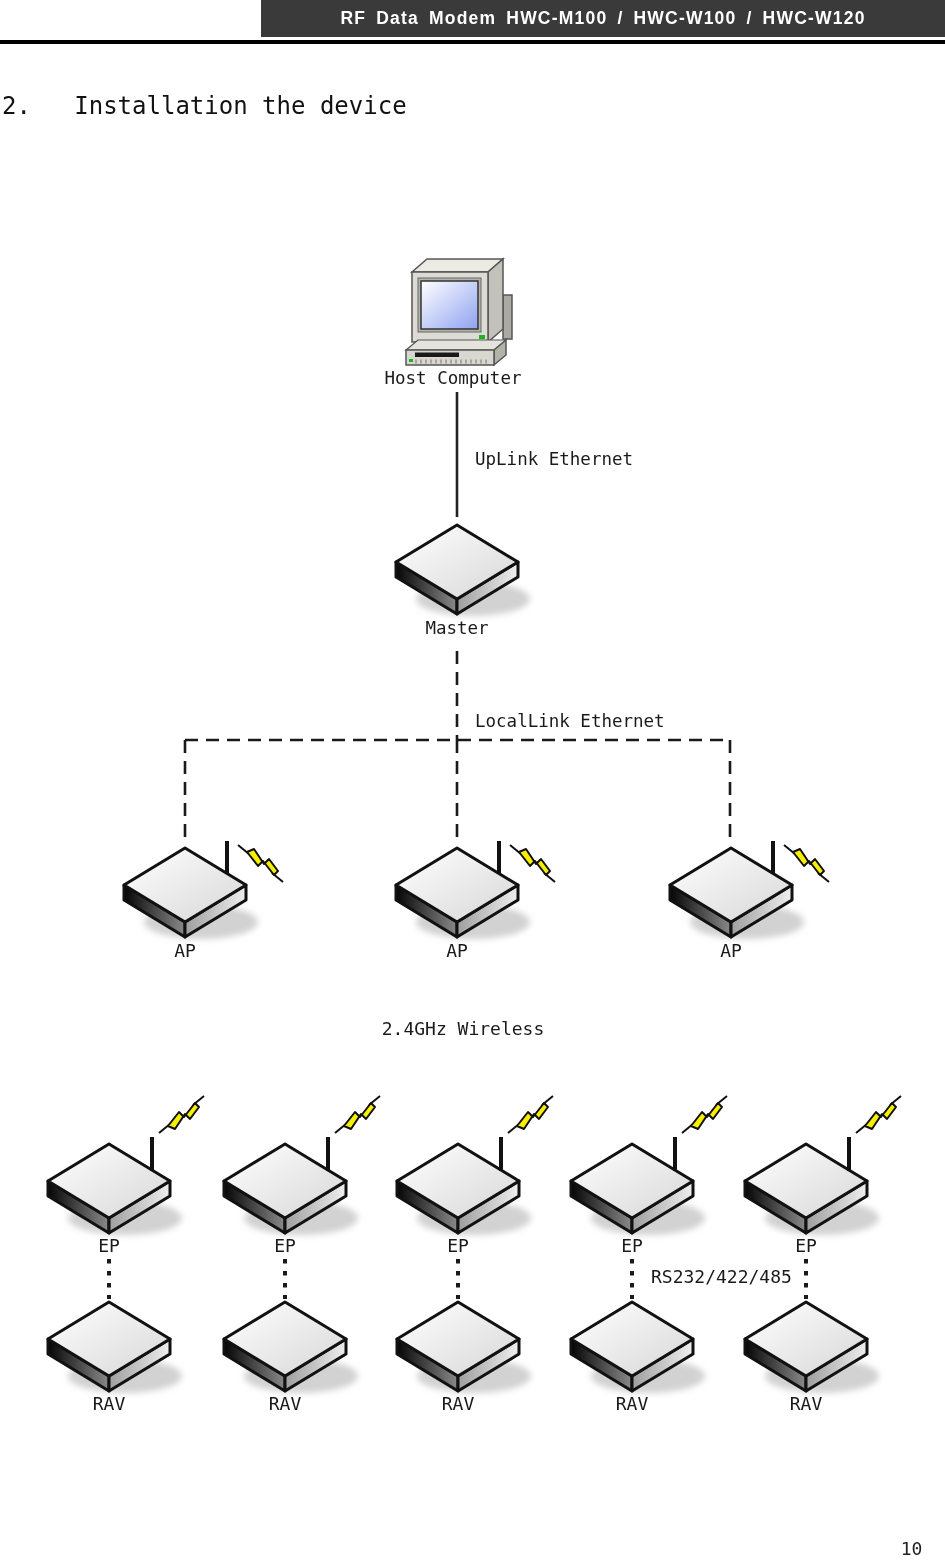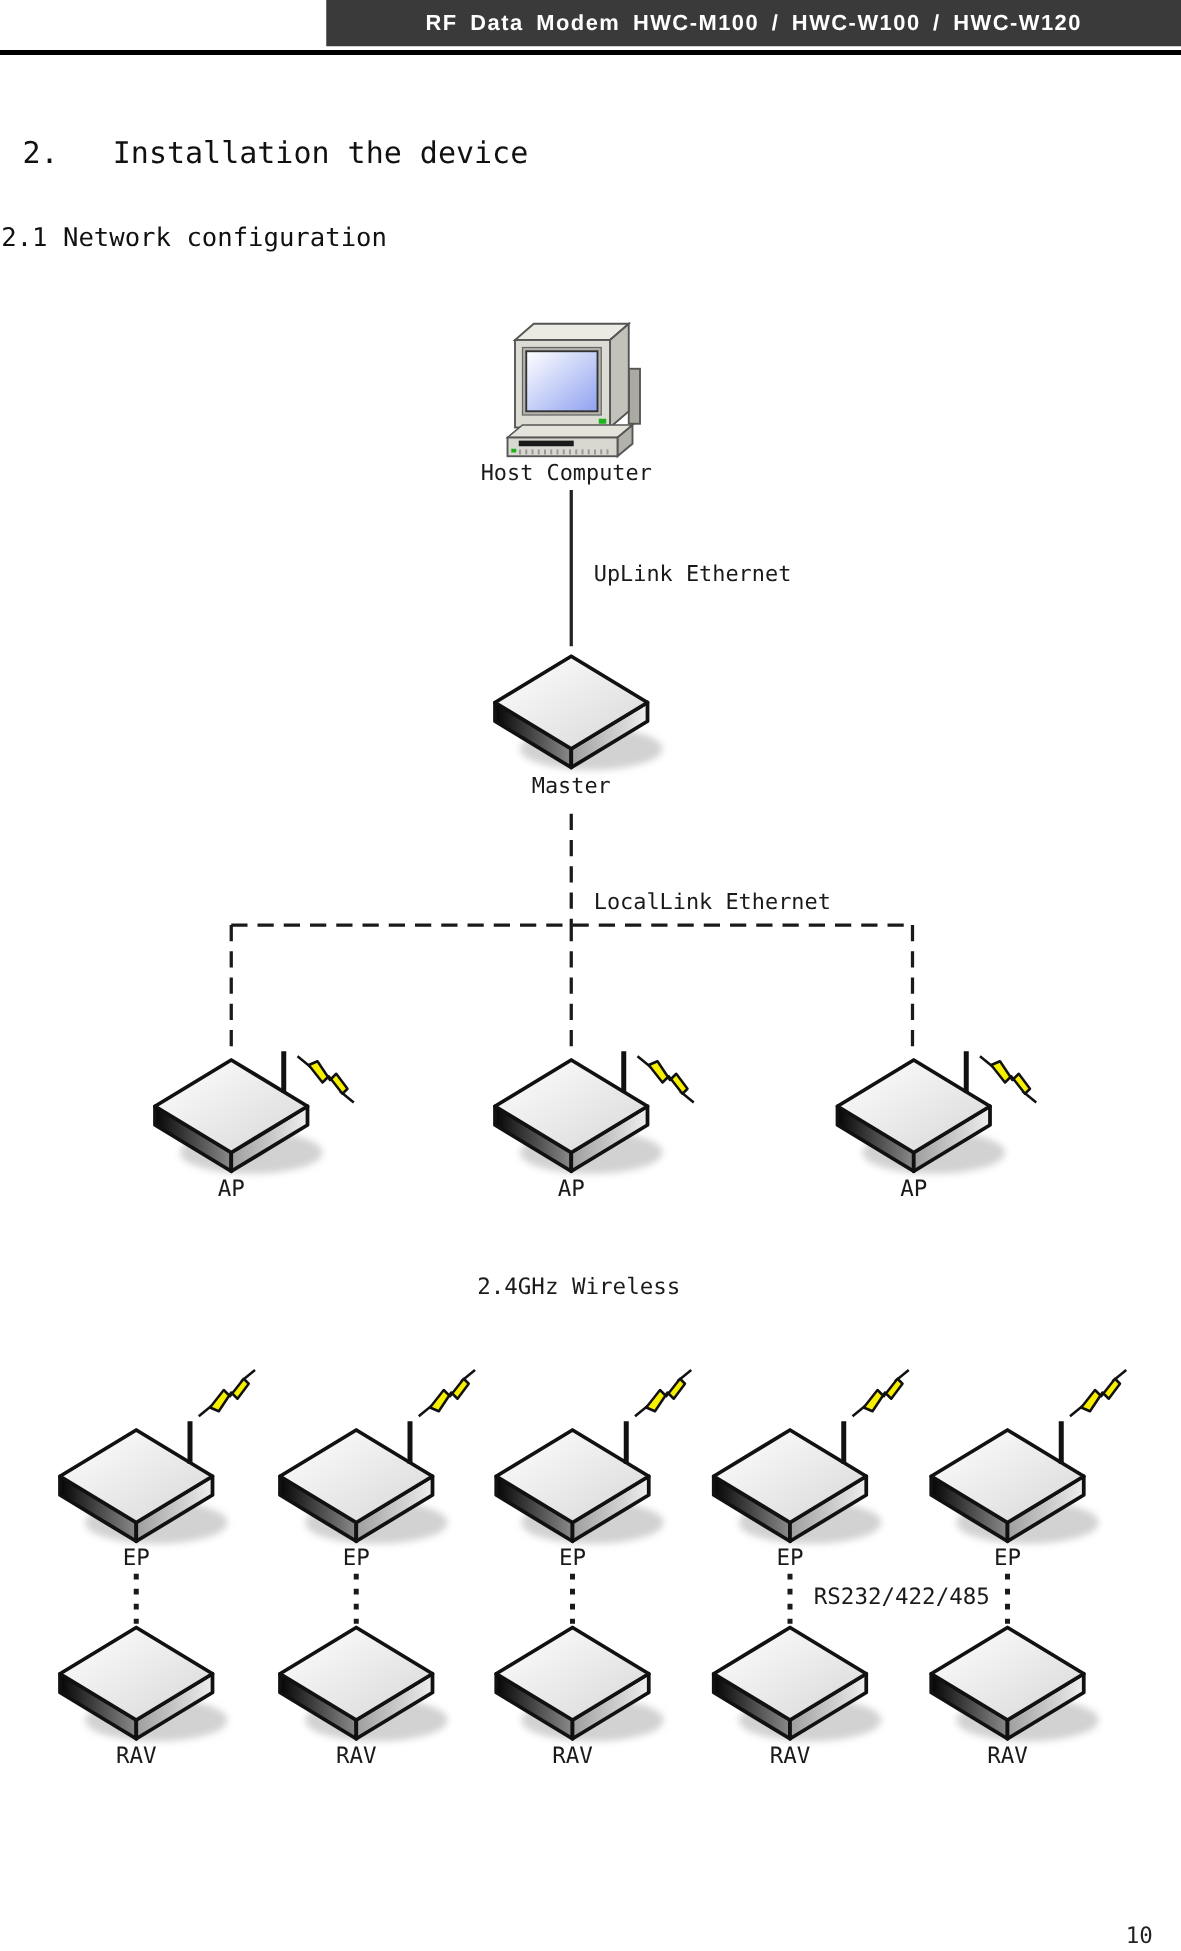--- a/index.html
+++ b/index.html
@@ -29,21 +29,21 @@
     white-space: pre;
   }
   .header-rule {
     position: absolute;
     left: 0; top: 40px; width: 945px; height: 4px;
     background: #000000;
   }
   .section-title {
     position: absolute;
     left: 2px; top: 92px;
-    margin: 16px;
+    margin: 0;
     font-family: "DejaVu Sans Mono", monospace;
     font-weight: normal;
     font-size: 24px;
     color: #111111;
     white-space: pre;
   }
   .subsection-title {
     position: absolute;
     left: 1px; top: 178px;
     margin: 0;
@@ -76,21 +76,20 @@
 <body>
 
 <div class="page">
 
   <div class="header-bar">
     <span>RF Data Modem HWC-M100 / HWC-W100 / HWC-W120</span>
   </div>
   <div class="header-rule"></div>
 
   <h1 class="section-title">2.   Installation the device</h1>
-  <h2 class="subsection-title">2.1 Network configuration</h2>
 
   <svg class="diagram" width="945" height="1561" viewBox="0 0 945 1561">
     <defs>
       <linearGradient id="gTop" x1="0" y1="0" x2="1" y2="1">
         <stop offset="0" stop-color="#ffffff"></stop>
         <stop offset="1" stop-color="#d7d7d7"></stop>
       </linearGradient>
       <linearGradient id="gLeft" x1="0" y1="0" x2="1" y2="0">
         <stop offset="0" stop-color="#050505"></stop>
         <stop offset="1" stop-color="#8a8a8a"></stop>

